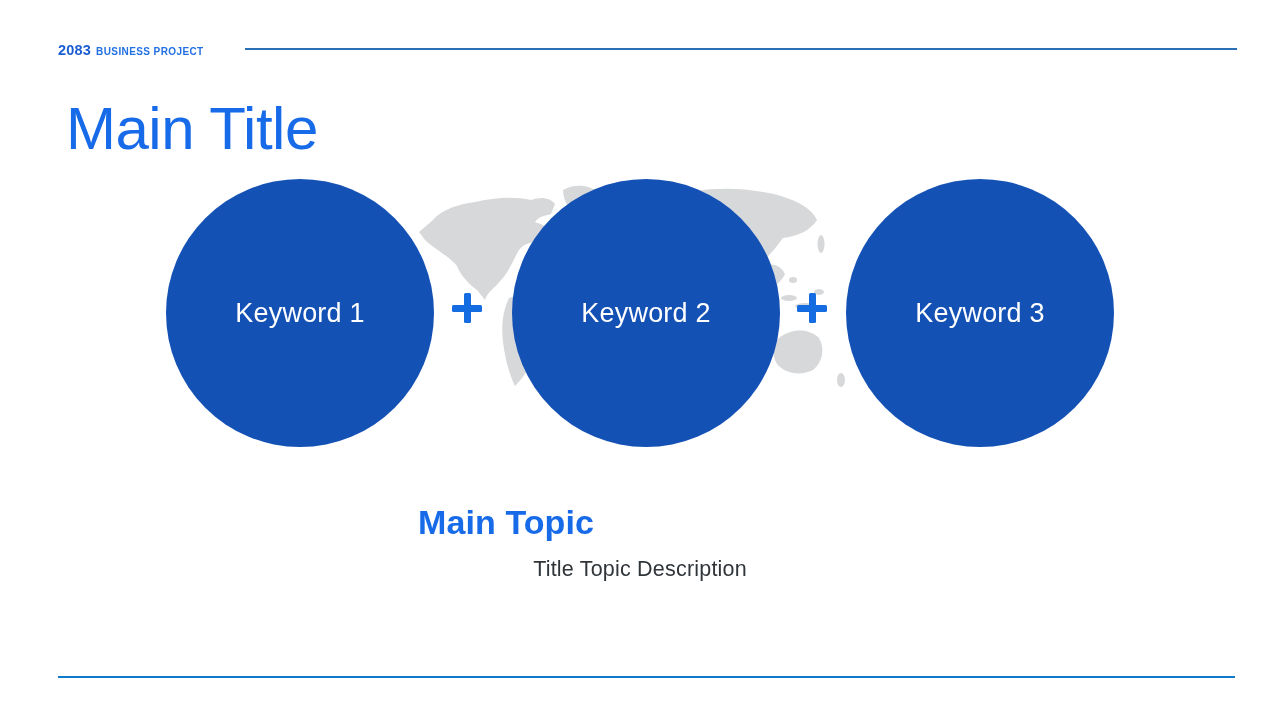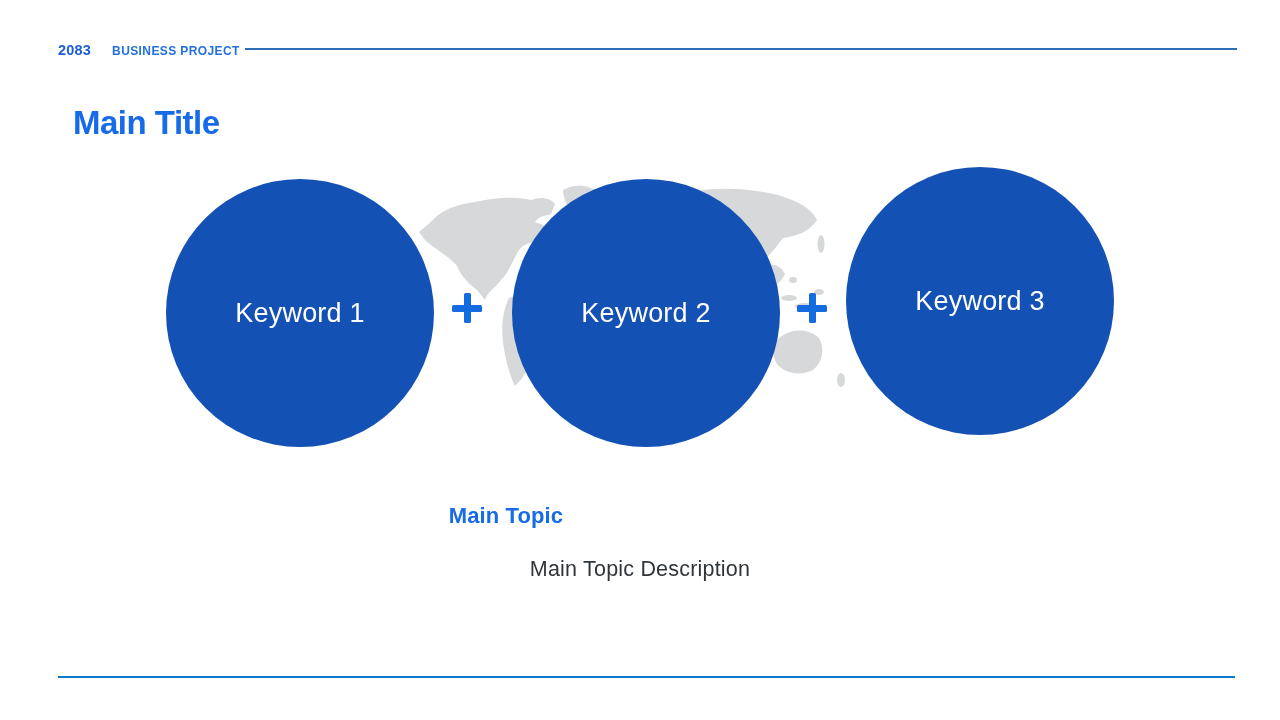--- a/index.html
+++ b/index.html
@@ -3,50 +3,50 @@
 <meta charset="utf-8">
 <style>
   html,body{margin:0;padding:0;background:#ffffff;}
   .slide{
     position:relative;width:1280px;height:720px;background:#ffffff;overflow:hidden;
     font-family:"Liberation Sans", sans-serif;
   }
   
   .eyebrow{position:absolute;left:58px;top:41px;white-space:nowrap;}
   .eyebrow-number{font-size:14.5px;font-weight:800;color:#1c5ed2;letter-spacing:.2px;}
-  .eyebrow-label{font-size:12px;font-weight:700;color:#2270e2;letter-spacing:.4px;margin-left:21px;}
+  .eyebrow-label{font-size:10px;font-weight:700;color:#2270e2;letter-spacing:.4px;margin-left:5px;}
   .header-rule{position:absolute;left:245px;top:48px;width:992px;height:1.5px;background:#2b6fb5;}
   
   .main-title{
-    position:absolute;left:57px;top:90px;margin:16px;
-    font-size:33px;line-height:1.0;font-weight:700;color:#176ae8;letter-spacing:-0.5px;
+    position:absolute;left:57px;top:90px;margin:9px;
+    font-size:60px;line-height:1.0;font-weight:400;color:#176ae8;letter-spacing:-0.5px;
   }
   
   .world-map{position:absolute;left:413px;top:180px;width:464px;height:232px;}
   .world-map path,.world-map ellipse{fill:#d6d8da;}
   
   .circle{
     position:absolute;width:268px;height:268px;border-radius:50%;
     background:#1451b5;display:flex;align-items:center;justify-content:center;
   }
   .circle-1{left:166px;top:179px;}
   .circle-2{left:512px;top:179px;justify-content:center;}
-  .circle-3{left:846px;top:167px;}
+  .circle-3{left:846px;top:179px;}
   .circle .kw-label{color:#ffffff;font-size:27px;font-weight:500;letter-spacing:.2px;}
   
   .plus-icon{position:absolute;width:30px;height:30px;}
   .plus-icon::before,.plus-icon::after{content:"";position:absolute;background:#156be0;border-radius:1.5px;}
   .plus-icon::before{left:0;top:11.5px;width:30px;height:7px;}
   .plus-icon::after{left:11.5px;top:0;width:7px;height:30px;}
   .plus-1{left:452px;top:293px;}
   .plus-2{left:797px;top:293px;}
   
   .topic-heading{
     position:absolute;left:0;top:503px;width:1012px;text-align:center;
-    font-size:22px;font-weight:700;color:#176ae8;letter-spacing:.1px;
+    font-size:34px;font-weight:700;color:#176ae8;letter-spacing:.1px;
   }
   .topic-description{
     position:absolute;left:0;top:557px;width:1280px;text-align:center;
     font-size:21.5px;font-weight:400;color:#30353a;letter-spacing:.2px;
   }
   
   .footer-rule{position:absolute;left:58px;top:676px;width:1177px;height:2px;background:#0f7ac9;}
 </style>
 </head>
 <body>
@@ -106,16 +106,16 @@
     <div class="circle circle-2">
       <span class="kw-label">Keyword 2</span>
     </div>
     <div class="plus-icon plus-2"></div>
     <div class="circle circle-3">
       <span class="kw-label">Keyword 3</span>
     </div>
   </div>
 
   <div class="topic-heading">Main Topic</div>
-  <div class="topic-description">Main Topic Description</div>
+  <div class="topic-description">Title Topic Description</div>
 
   <div class="footer-rule"></div>
 </div>
 
 </body></html>

